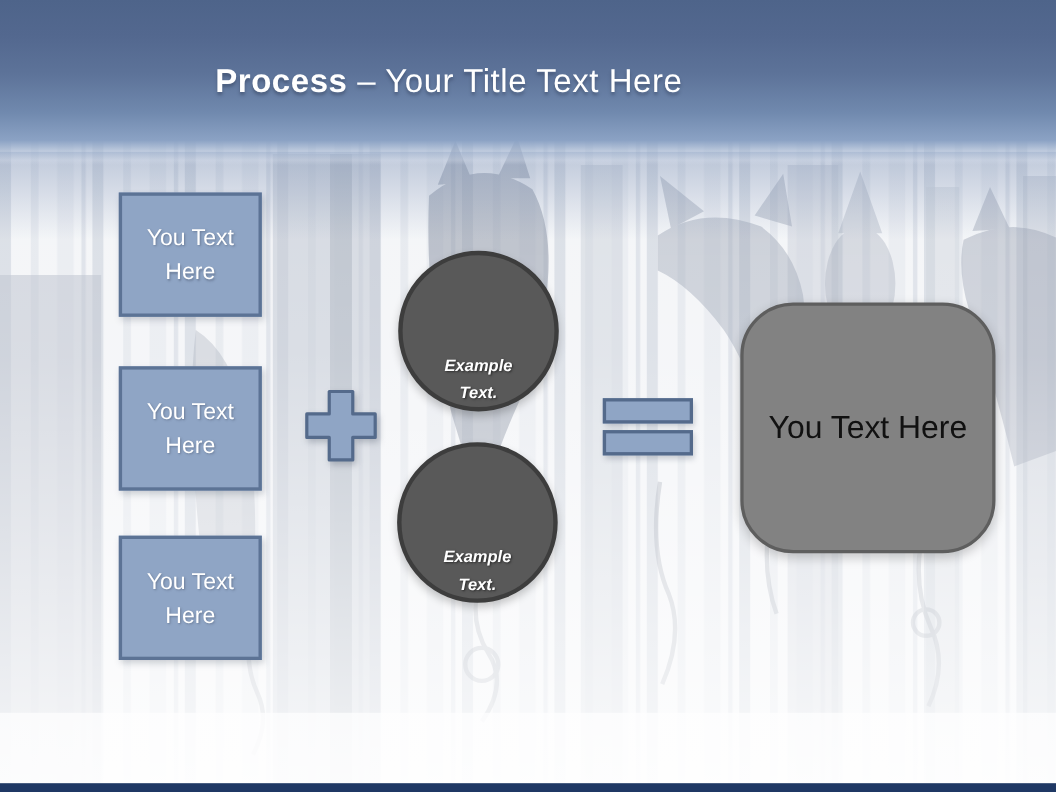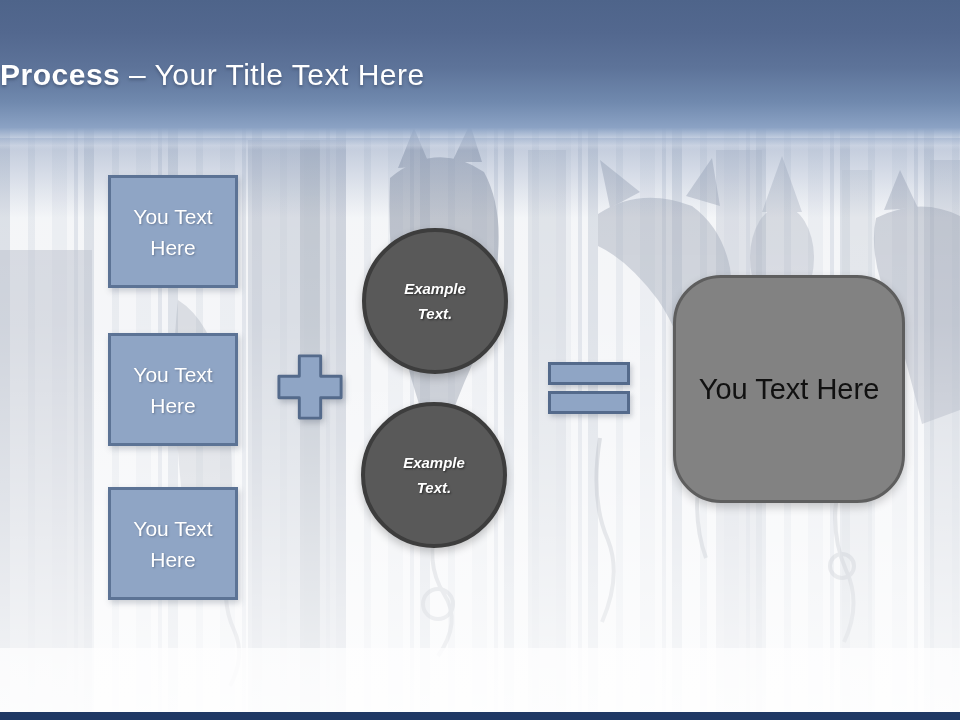--- a/index.html
+++ b/index.html
@@ -13,21 +13,21 @@
   
   .header{
     position:absolute;left:0;top:0;width:960px;height:150px;
     background:linear-gradient(180deg,
       #4e648a 0%, #53688f 22%, #5d7399 45%,
       #7089ae 68%, #8ba2c4 85%, rgba(214,222,236,0.35) 97%,
       rgba(244,246,250,0) 100%);
   }
   .slide-title{
     position:absolute;left:0;top:56px;width:816px;
-    text-align:left;color:#ffffff;font-size:30px;line-height:38px;
+    text-align:center;color:#ffffff;font-size:30px;line-height:38px;
     text-shadow:0 2px 3px rgba(25,35,55,0.35);
     letter-spacing:0.5px;
   }
   .slide-title .bold{font-weight:bold;}
   
   .proc-box{
     position:absolute;left:108px;width:130px;height:113px;
     background:#8fa5c5;border:3px solid #5c7395;box-sizing:border-box;
     display:flex;align-items:center;justify-content:center;text-align:center;
     color:#ffffff;font-size:21px;line-height:31px;
@@ -36,21 +36,21 @@
     padding:4px;
   }
   .proc-box .label{width:100px;}
   
   .plus-wrap{position:absolute;left:276px;top:353px;width:68px;height:68px;
     filter:drop-shadow(2px 3px 3px rgba(60,70,90,0.3));}
   
   .ex-circle{
     position:absolute;width:146px;height:146px;border-radius:50%;
     background:#595959;border:4px solid #3d3d3d;box-sizing:border-box;
-    display:flex;align-items:center;justify-content:center;text-align:center;
+    display:flex;align-items:flex-end;justify-content:center;text-align:center;
     color:#ffffff;font-size:15px;font-weight:bold;font-style:italic;line-height:25px;
     text-shadow:1px 1px 2px rgba(0,0,0,0.55);
     box-shadow:0 4px 8px rgba(0,0,0,0.22);
   }
   .ex-circle .label{width:80px;}
   .circle-1{left:362px;top:228px;}
   .circle-2{left:361px;top:402px;}
   
   .equals-bar{
     position:absolute;left:548px;width:82px;height:23px;

